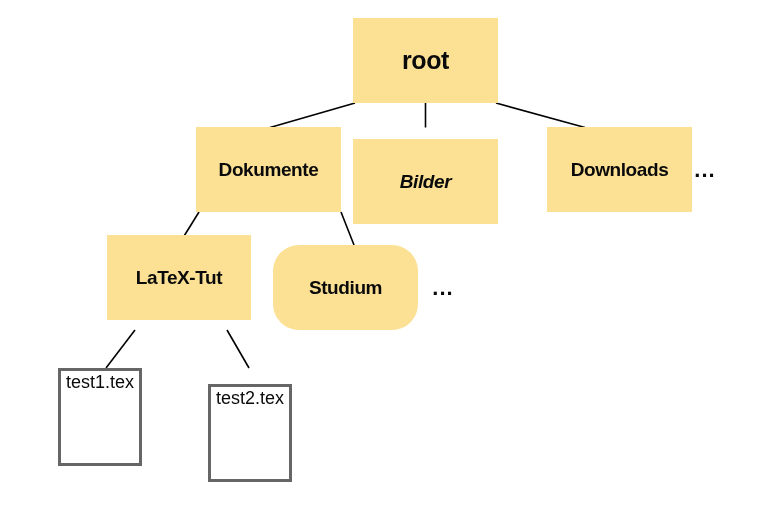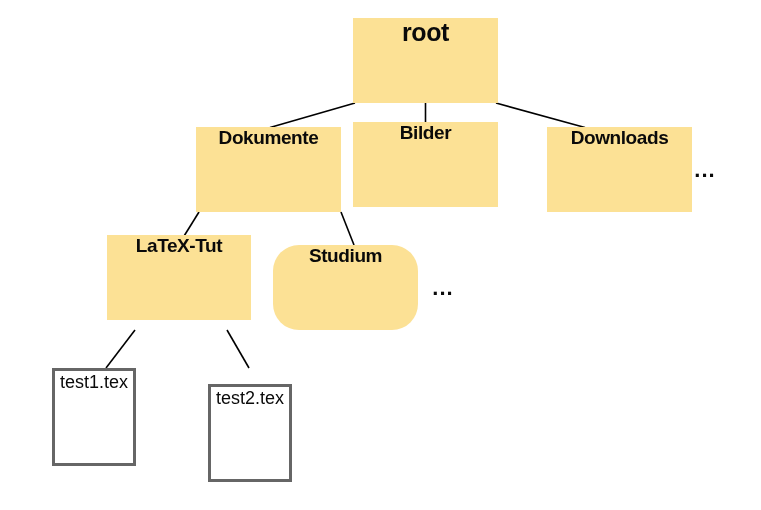--- a/index.html
+++ b/index.html
@@ -25,21 +25,21 @@
     width:761px;height:510px;
     pointer-events:none;
   }
   .edges line{
     stroke:var(--edge);
     stroke-width:1.6;
   }
   .node{
     position:absolute;
     display:flex;
-    align-items:flex-start;
+    align-items:center;
     justify-content:center;
     box-sizing:border-box;
   }
   .folder{
     background:var(--folder-fill);
     font-weight:bold;
     font-size:19px;
     letter-spacing:-0.4px;
     width:145px;
     height:85px;
@@ -64,27 +64,27 @@
     justify-content:center;
     width:40px;
     height:85px;
     font-weight:bold;
     font-size:22px;
     letter-spacing:1px;
   }
   
   #node-root      {left:353px; top:18px;}
   #node-dokumente {left:196px; top:127px;}
-  #node-bilder    {left:353px; top:122px;}
+  #node-bilder    {left:353px; top:139px;font-style:italic;}
   #node-downloads {left:513px; top:127px;margin-left:34px;}
   #ellipsis-level1{left:685px; top:127px;}
   #node-latex-tut {left:107px; top:235px; width:144px;}
   #node-studium   {left:273px; top:245px;border-radius:26px;}
   #ellipsis-level2{left:423px; top:245px;}
-  #node-test1     {left:52px;  top:368px;}
+  #node-test1     {left:58px;  top:368px;}
   #node-test2     {left:208px; top:384px;justify-content:center;}
 </style>
 </head>
 <body>
 
 <div class="canvas">
 
   <svg class="edges" viewBox="0 0 761 510" xmlns="http://www.w3.org/2000/svg">
     <line x1="355" y1="103" x2="270" y2="127.5"></line>
     <line x1="425.5" y1="103" x2="425.5" y2="127.5"></line>

